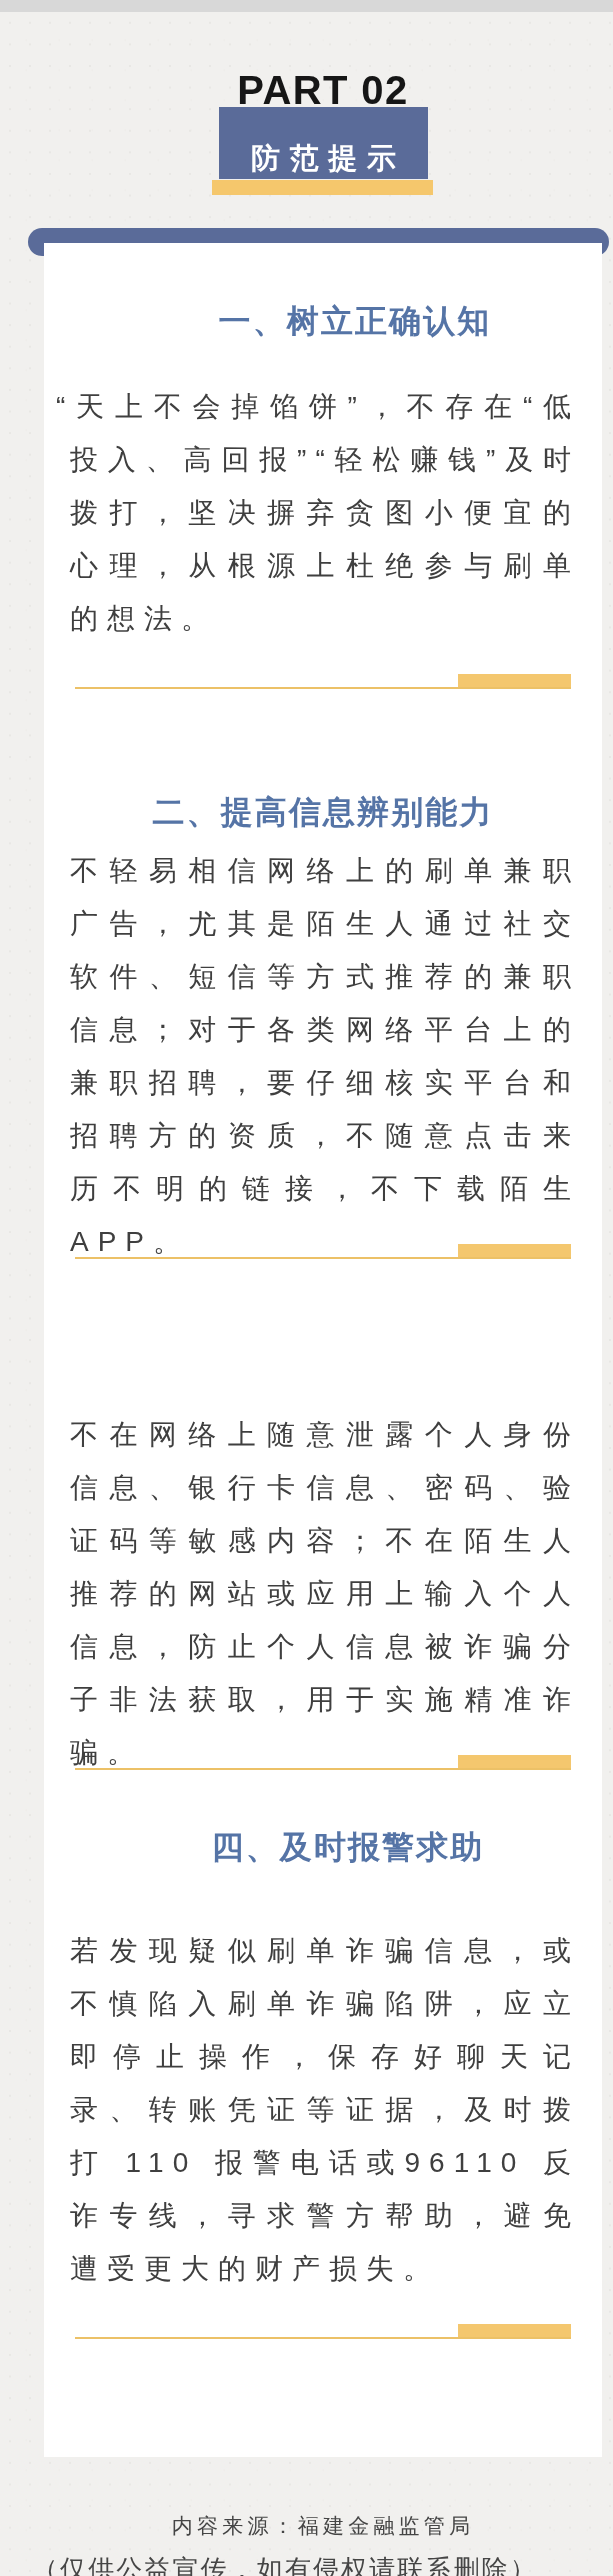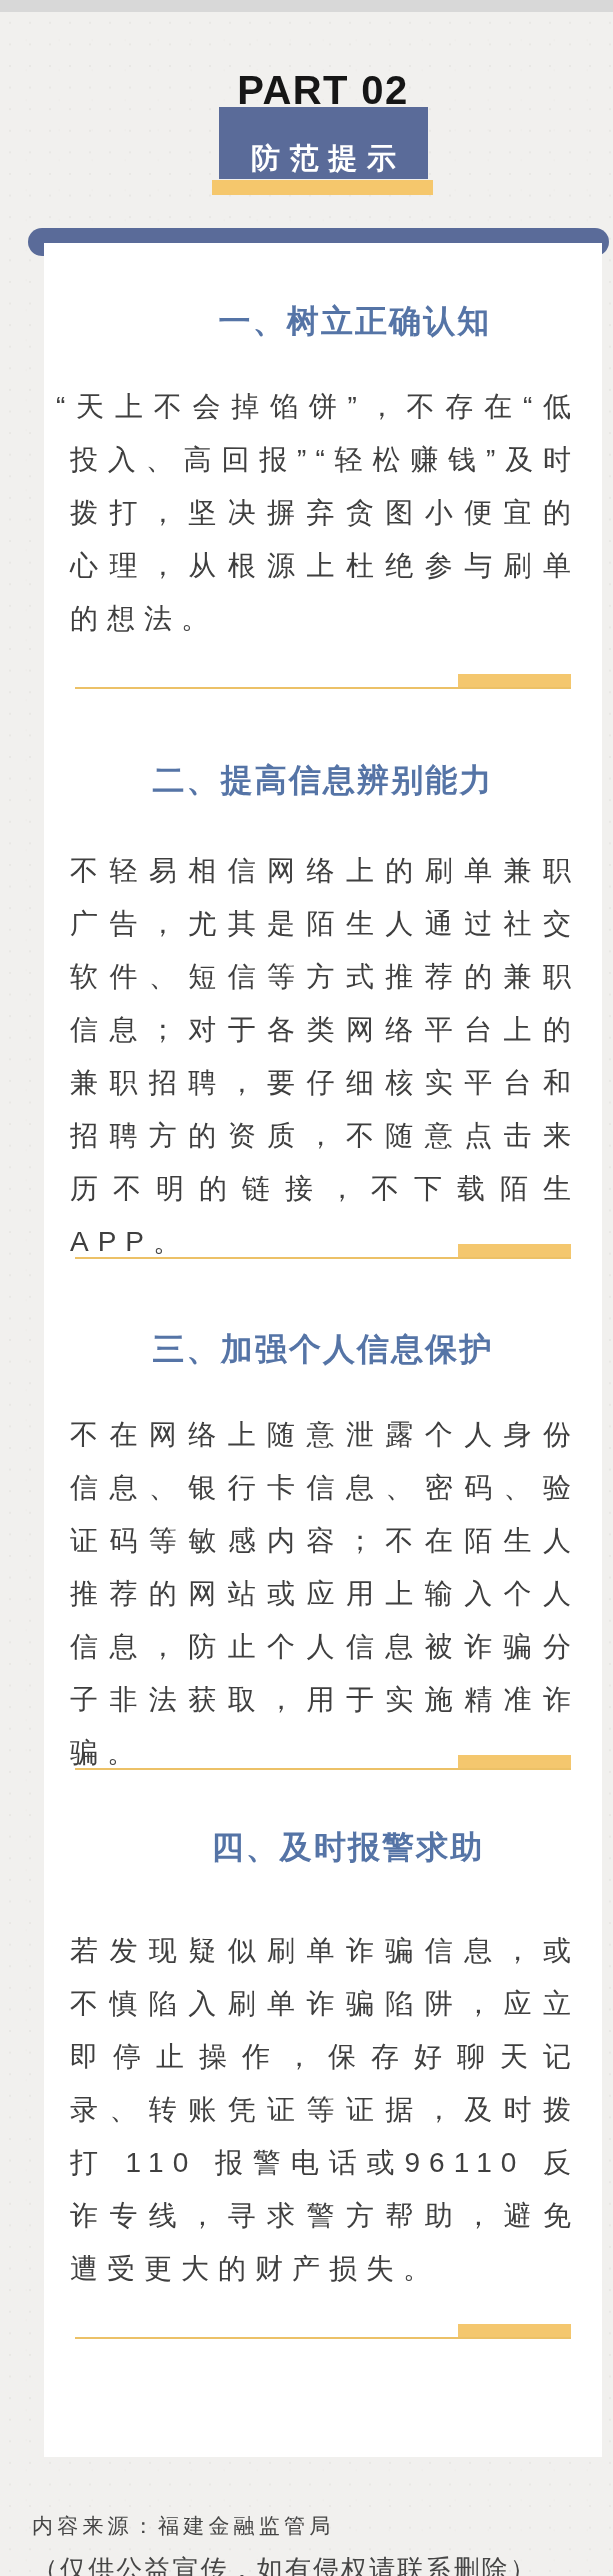--- a/index.html
+++ b/index.html
@@ -64,26 +64,26 @@
   }
   .divider .block{
     position:absolute;right:0;top:0;width:113px;height:14.6px;
     background:#f4c76e;
   }
   .divider .line{
     position:absolute;left:0;top:12.5px;width:496px;height:2.1px;
     background:#ecc167;
   }
   .h1{top:57px;padding-left:32px;}  .p1{top:137px;}  .d1{top:431px;}
-  .h2{top:516px;} .p2{top:601px;}  .d2{top:1001px;}
+  .h2{top:548px;} .p2{top:601px;}  .d2{top:1001px;}
   .h3{top:1085px;}.p3{top:1165px;} .d3{top:1512px;}
   .h4{top:1583px;padding-left:25px;}.p4{top:1681px;} .d4{top:2081px;}
   .footer-source{
     position:absolute;left:32px;top:2500px;width:582px;
-    text-align:left;font-size:21px;letter-spacing:4.2px;
+    text-align:center;font-size:21px;letter-spacing:4.2px;
     color:#454545;line-height:28px;
   }
   .footer-disclaimer{
     position:absolute;left:32px;top:2543px;width:582px;
     text-align:left;font-size:26px;letter-spacing:2.1px;
     color:#454545;line-height:28px;
   }
 </style>
 </head>
 <body>
@@ -108,21 +108,20 @@
       <div class="line"></div>
     </div>
 
     <div class="sec-heading h2">二、提高信息辨别能力</div>
     <div class="para p2">不轻易相信网络上的刷单兼职广告，尤其是陌生人通过社交软件、短信等方式推荐的兼职信息；对于各类网络平台上的兼职招聘，要仔细核实平台和招聘方的资质，不随意点击来历不明的链接，不下载陌生APP。</div>
     <div class="divider d2">
       <div class="block"></div>
       <div class="line"></div>
     </div>
 
-    <div class="sec-heading h3">三、加强个人信息保护</div>
     <div class="para p3">不在网络上随意泄露个人身份信息、银行卡信息、密码、验证码等敏感内容；不在陌生人推荐的网站或应用上输入个人信息，防止个人信息被诈骗分子非法获取，用于实施精准诈骗。</div>
     <div class="divider d3">
       <div class="block"></div>
       <div class="line"></div>
     </div>
 
     <div class="sec-heading h4">四、及时报警求助</div>
     <div class="para p4">若发现疑似刷单诈骗信息，或不慎陷入刷单诈骗陷阱，应立即停止操作，保存好聊天记录、转账凭证等证据，及时拨打 110 报警电话或96110 反诈专线，寻求警方帮助，避免遭受更大的财产损失。</div>
     <div class="divider d4">
       <div class="block"></div>

